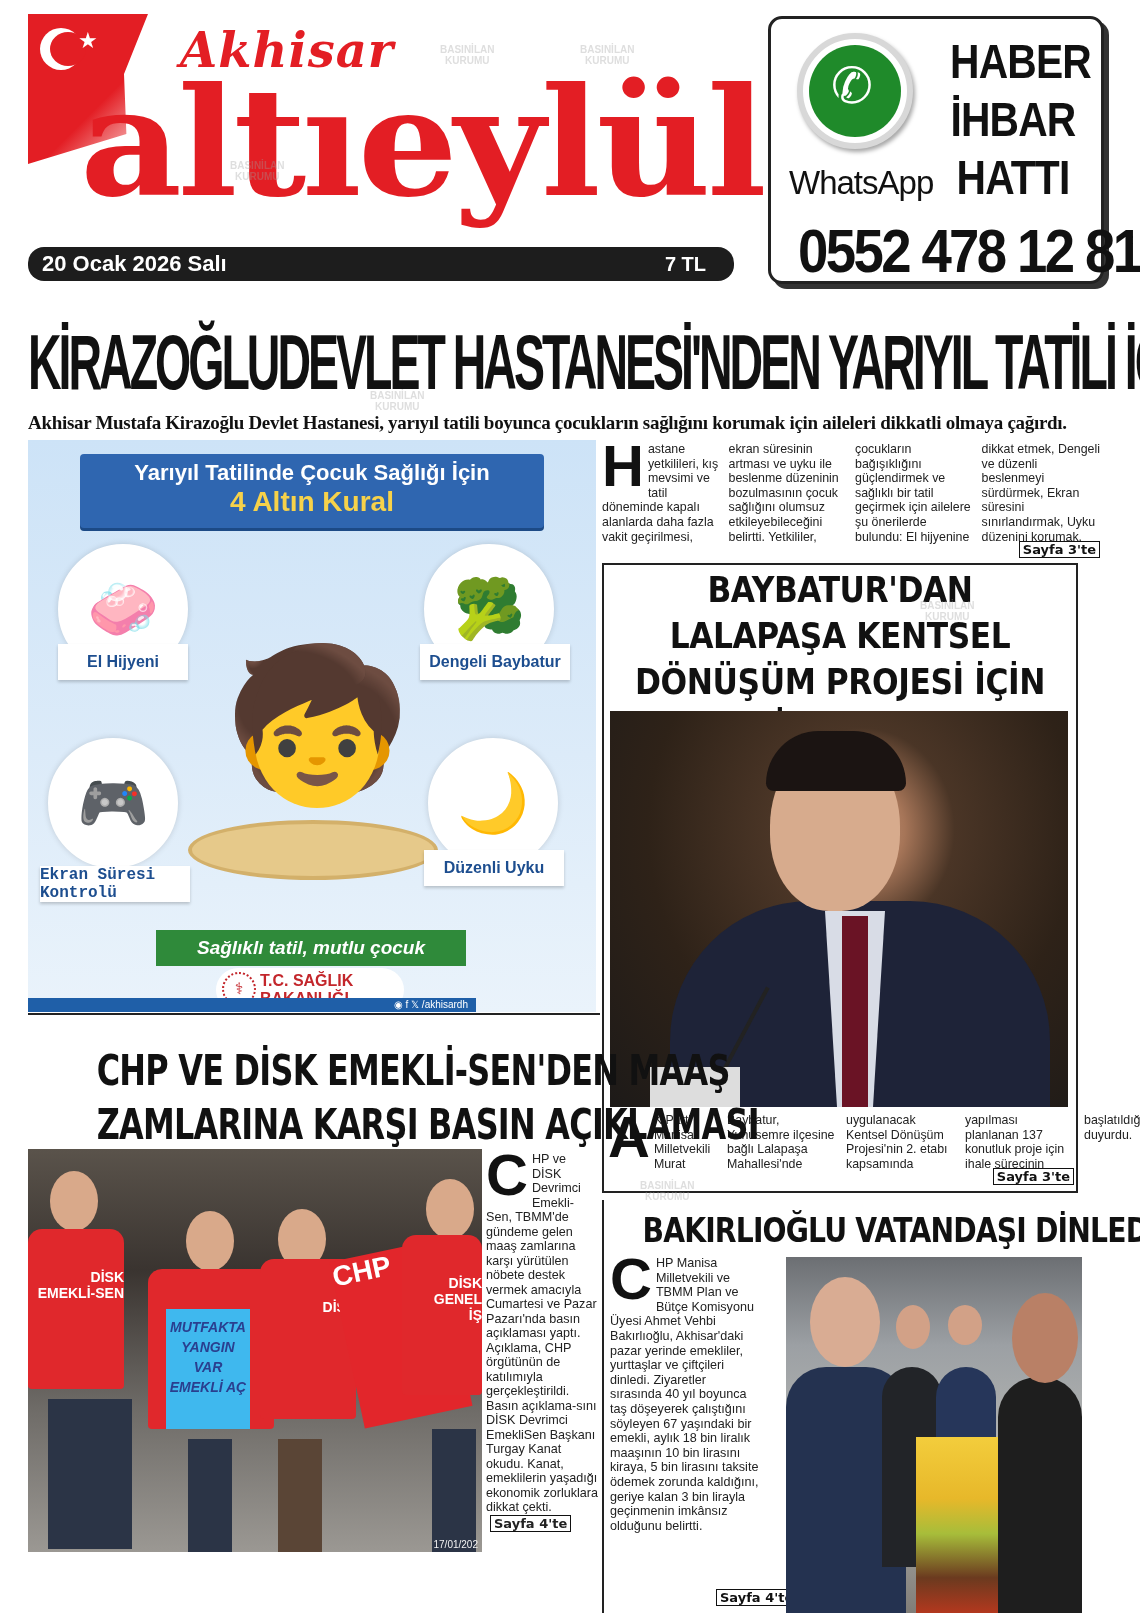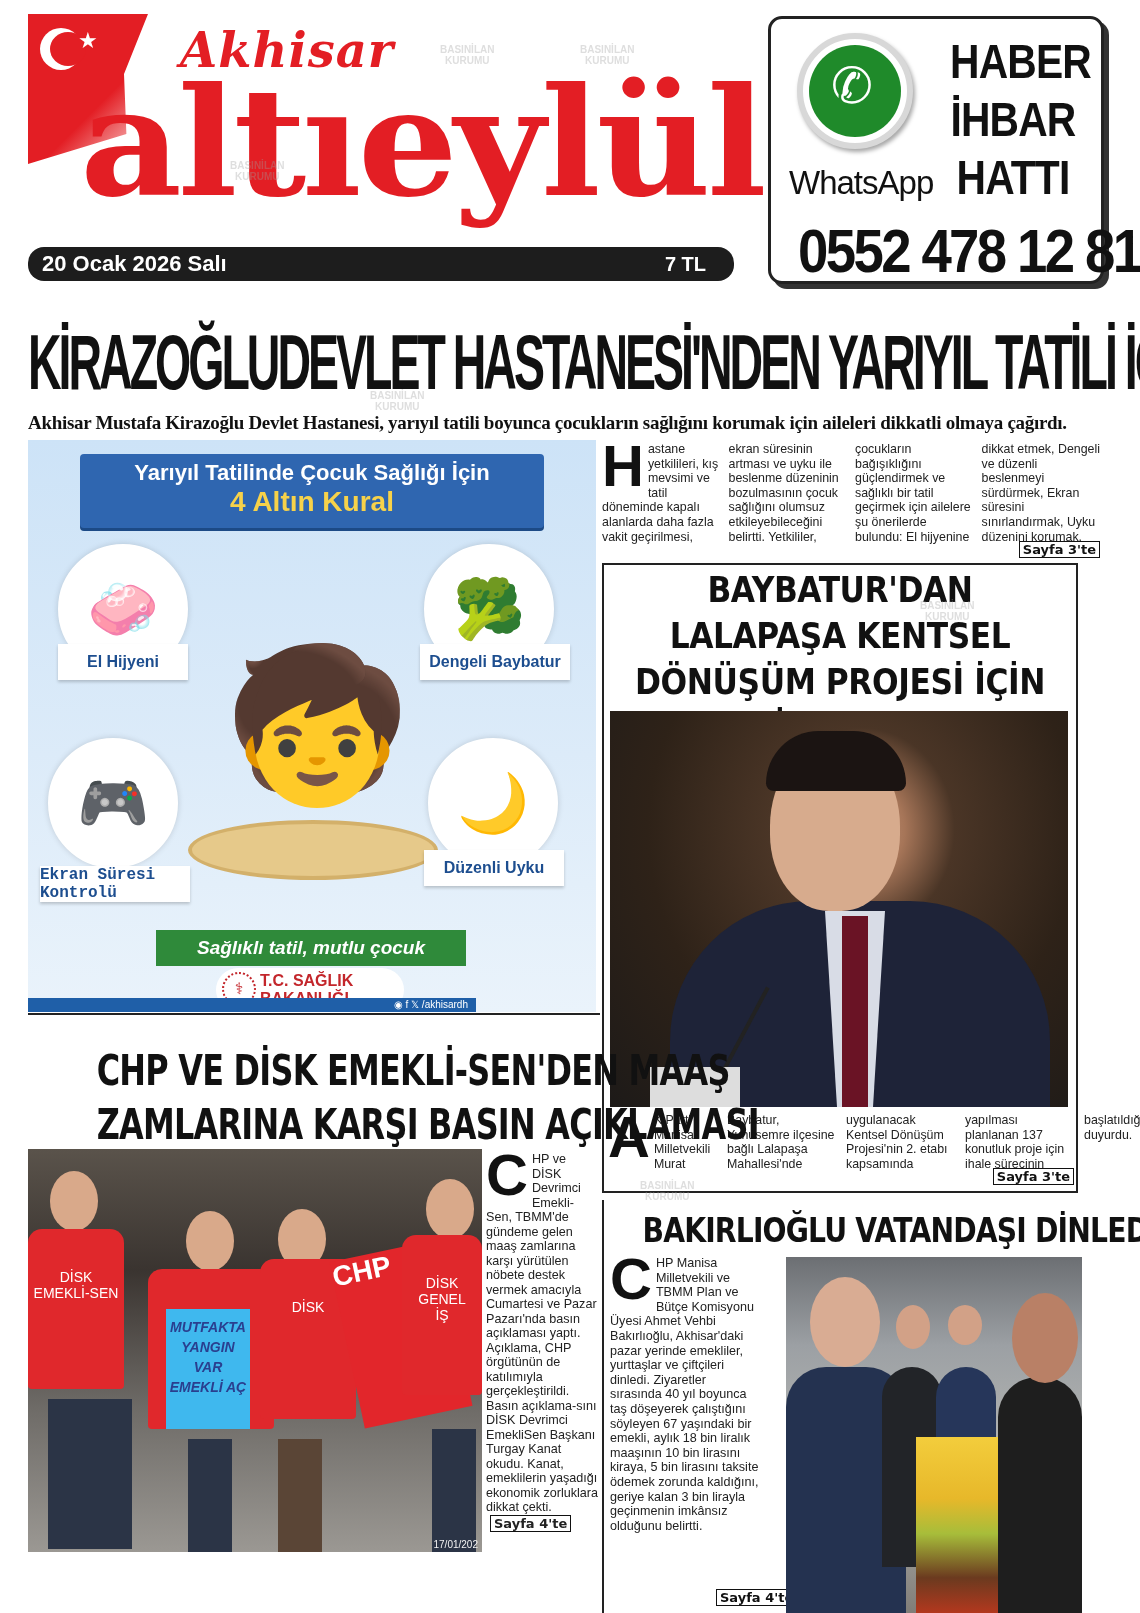--- a/index.html
+++ b/index.html
@@ -57,21 +57,21 @@
   .bay .photo { position: absolute; left: 6px; top: 146px; width: 458px; height: 396px; background: radial-gradient(ellipse at 55% 30%, #c99b7e 0%, #a67558 12%, #4a3526 26%, #2e2218 60%, #1d1a18 100%); overflow: hidden; }
   .bay .photo .suit { position: absolute; left: 60px; top: 190px; width: 380px; height: 230px; background: #1e2338; border-radius: 140px 140px 0 0; }
   .bay .photo .face { position: absolute; left: 160px; top: 30px; width: 130px; height: 170px; border-radius: 50% 50% 45% 45%; background: #d7ab8d; }
   .bay .photo .hair { position: absolute; left: 156px; top: 20px; width: 140px; height: 60px; border-radius: 70px 70px 10px 10px; background: #1b1412; }
   .bay .photo .shirt { position: absolute; left: 215px; top: 200px; width: 60px; height: 196px; background: #d8dce6; clip-path: polygon(0 0, 100% 0, 80% 100%, 20% 100%); }
   .bay .photo .tie { position: absolute; left: 232px; top: 205px; width: 26px; height: 191px; background: #6a1325; }
   .bay .photo .mic { position: absolute; left: 130px; top: 270px; width: 4px; height: 110px; background: #222; transform: rotate(28deg); }
   .bay .photo .base { position: absolute; left: 40px; top: 356px; width: 90px; height: 40px; background: #ddd; }
   .bay .txt { position: absolute; left: 4px; top: 548px; width: 466px; }
   .chp-photo { left: 28px; top: 1149px; width: 454px; height: 403px; background: linear-gradient(180deg, #5a534b 0%, #3a3430 30%, #6f6c68 65%, #9b9893 100%); overflow: hidden; }
-  .chp-photo .vest { position: absolute; top: 80px; height: 160px; background: #e0282c; border-radius: 14px 14px 4px 4px; color: #fff; font-weight: normal; text-align: center; font-size: 14px; padding-top: 40px; }
+  .chp-photo .vest { position: absolute; top: 80px; height: 160px; background: #e0282c; border-radius: 14px 14px 4px 4px; color: #fff; font-weight: bold; text-align: right; font-size: 14px; padding-top: 40px; }
   .chp-photo .head { position: absolute; width: 48px; height: 60px; border-radius: 50%; background: #d9a98a; }
   .chp-photo .sign { position: absolute; left: 138px; top: 160px; width: 84px; height: 120px; background: #3fb8ee; color: #2a3f8f; font-weight: bold; font-size: 14px; text-align: center; padding-top: 8px; line-height: 20px; font-style: italic; }
   .chp-photo .flagr { position: absolute; left: 318px; top: 100px; width: 110px; height: 170px; background: #e2262b; transform: rotate(-12deg); color: #fff; font-weight: bold; font-size: 28px; }
   .chp-photo .legs { position: absolute; top: 250px; width: 44px; height: 150px; background: #2b3446; }
   .chp-photo .date { position: absolute; right: 4px; bottom: 2px; color: #f2f2f2; font-size: 10px; }
   .chp-txt { left: 486px; top: 1152px; width: 112px; font-size: 12.6px; line-height: 14.5px; color: #222; }
   .chp-txt .dropcap { font-size: 58px; line-height: 44px; }
 
   
   .bak-h { left: 602px; top: 1204px; width: 476px; text-align: center; font-weight: bold; font-size: 34px; line-height: 52px; letter-spacing: -1px; font-family: "DejaVu Sans", sans-serif; transform: scaleX(0.83); transform-origin: center top; white-space: nowrap; }

